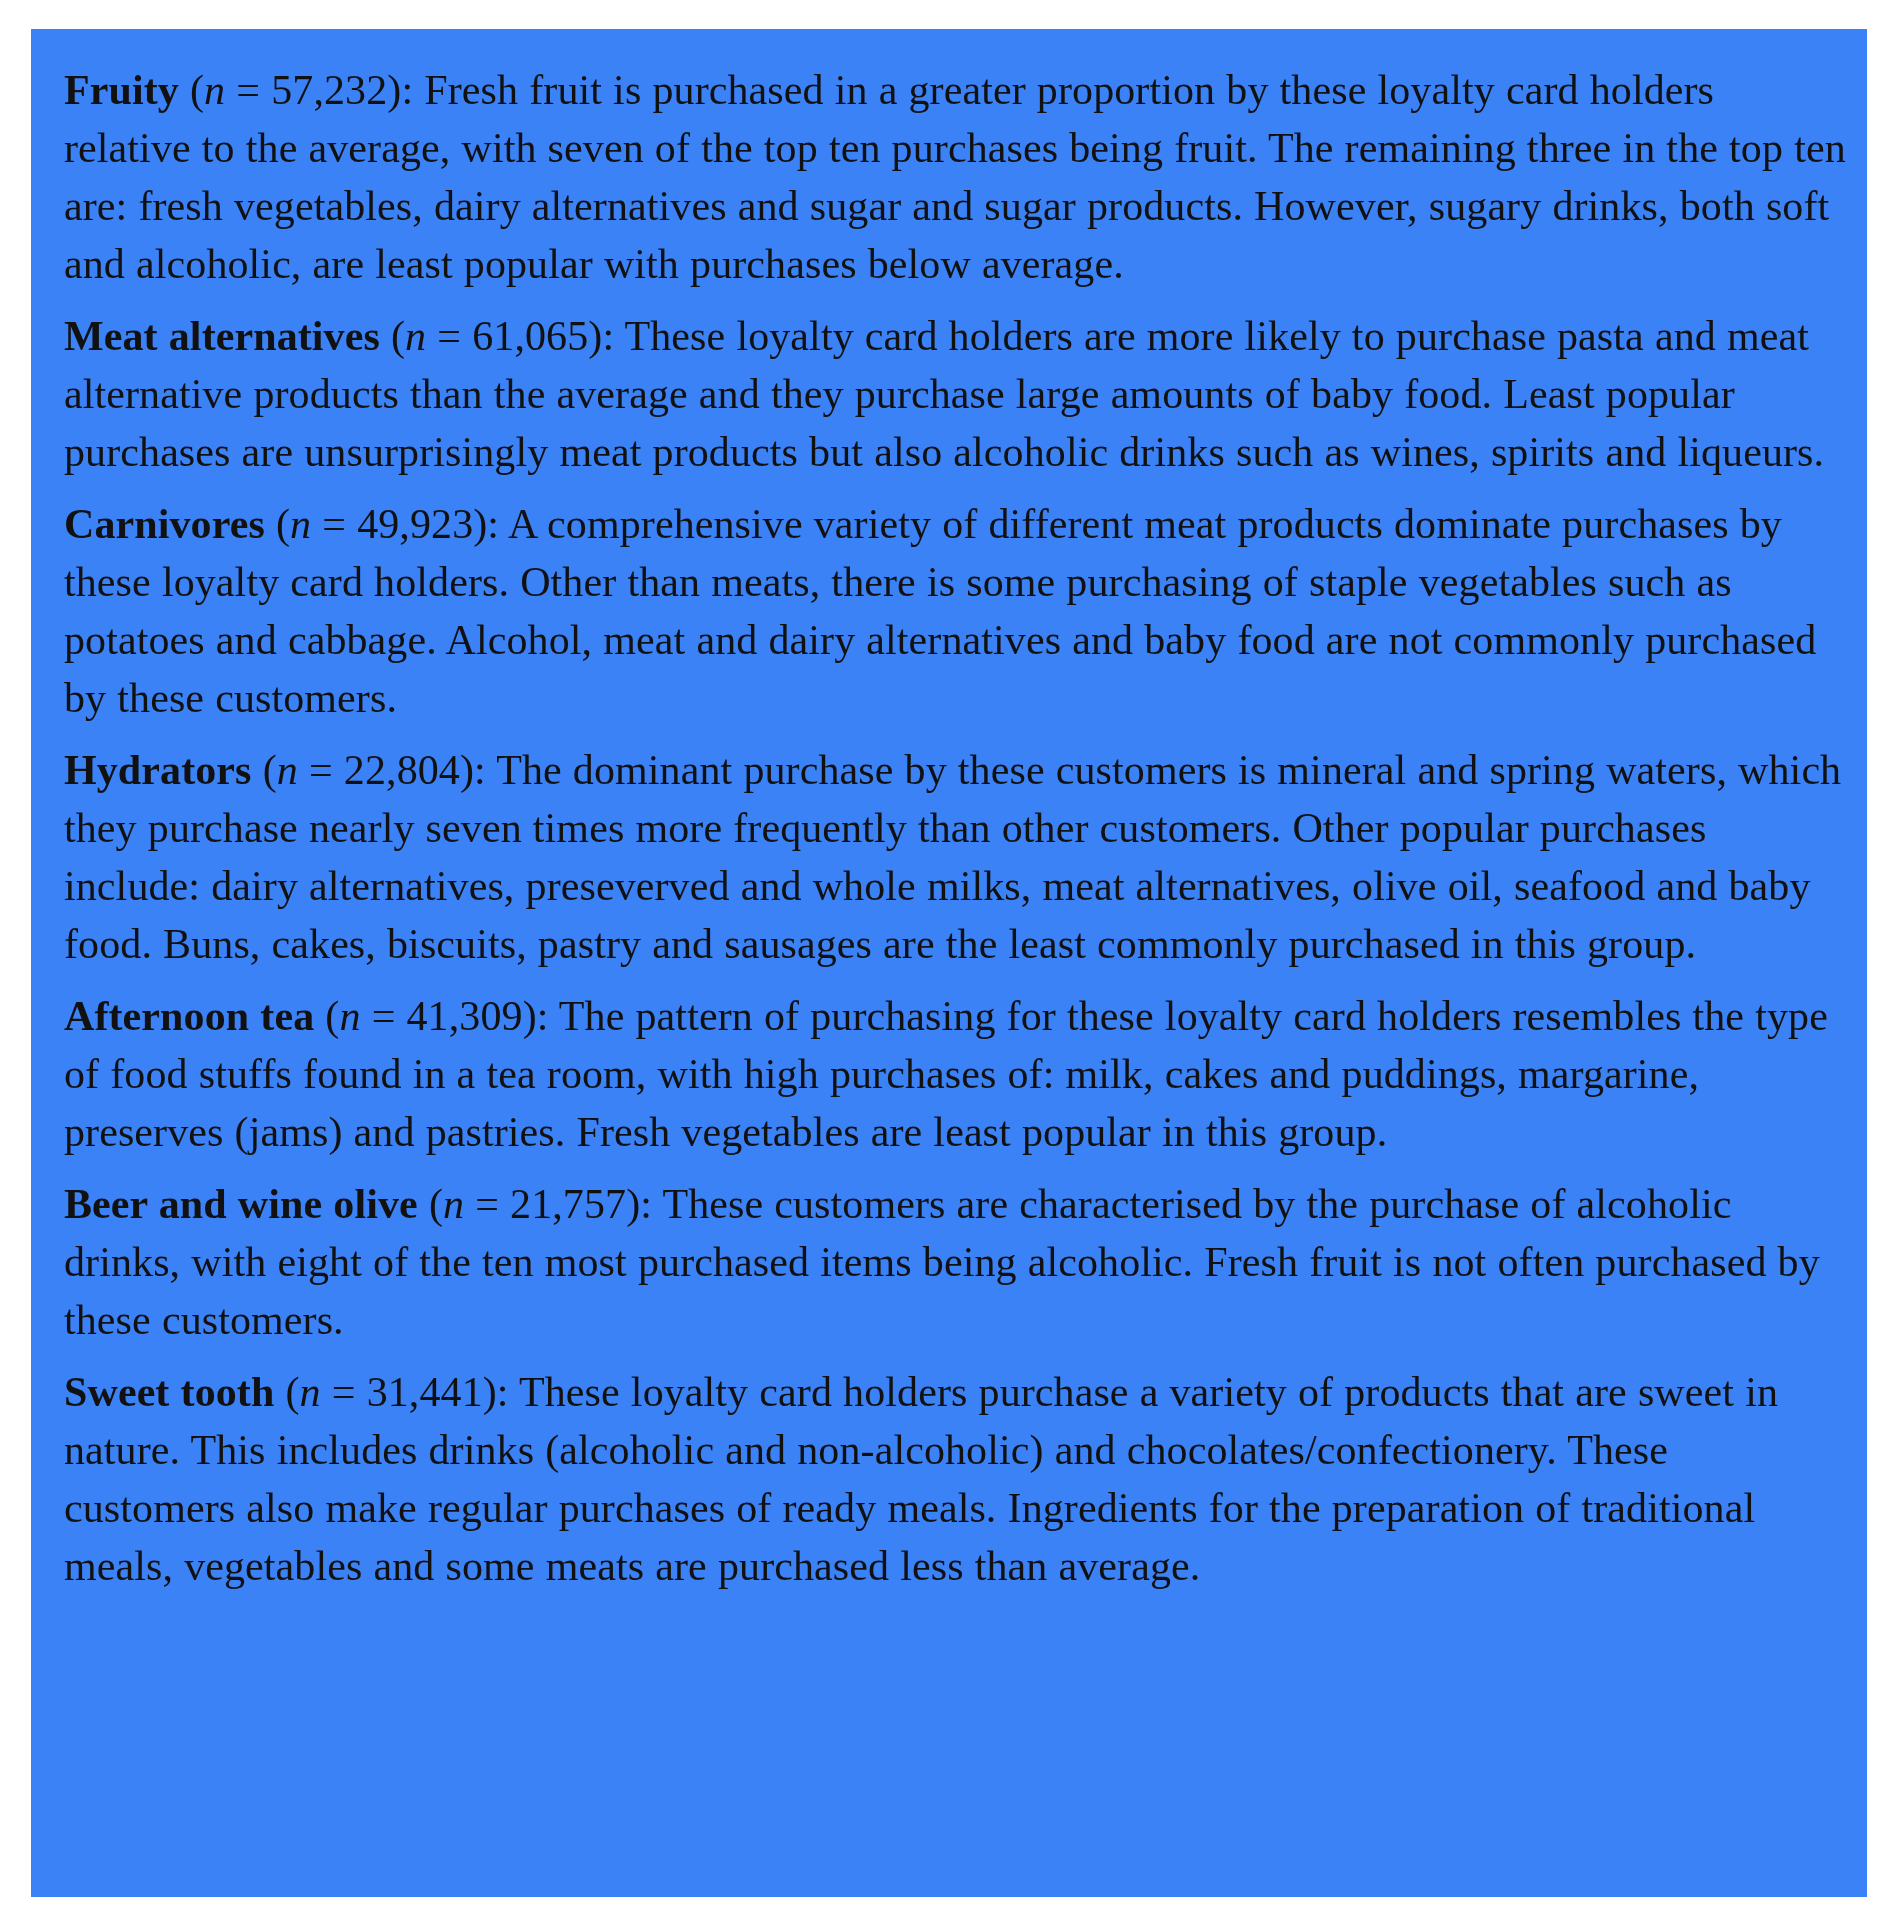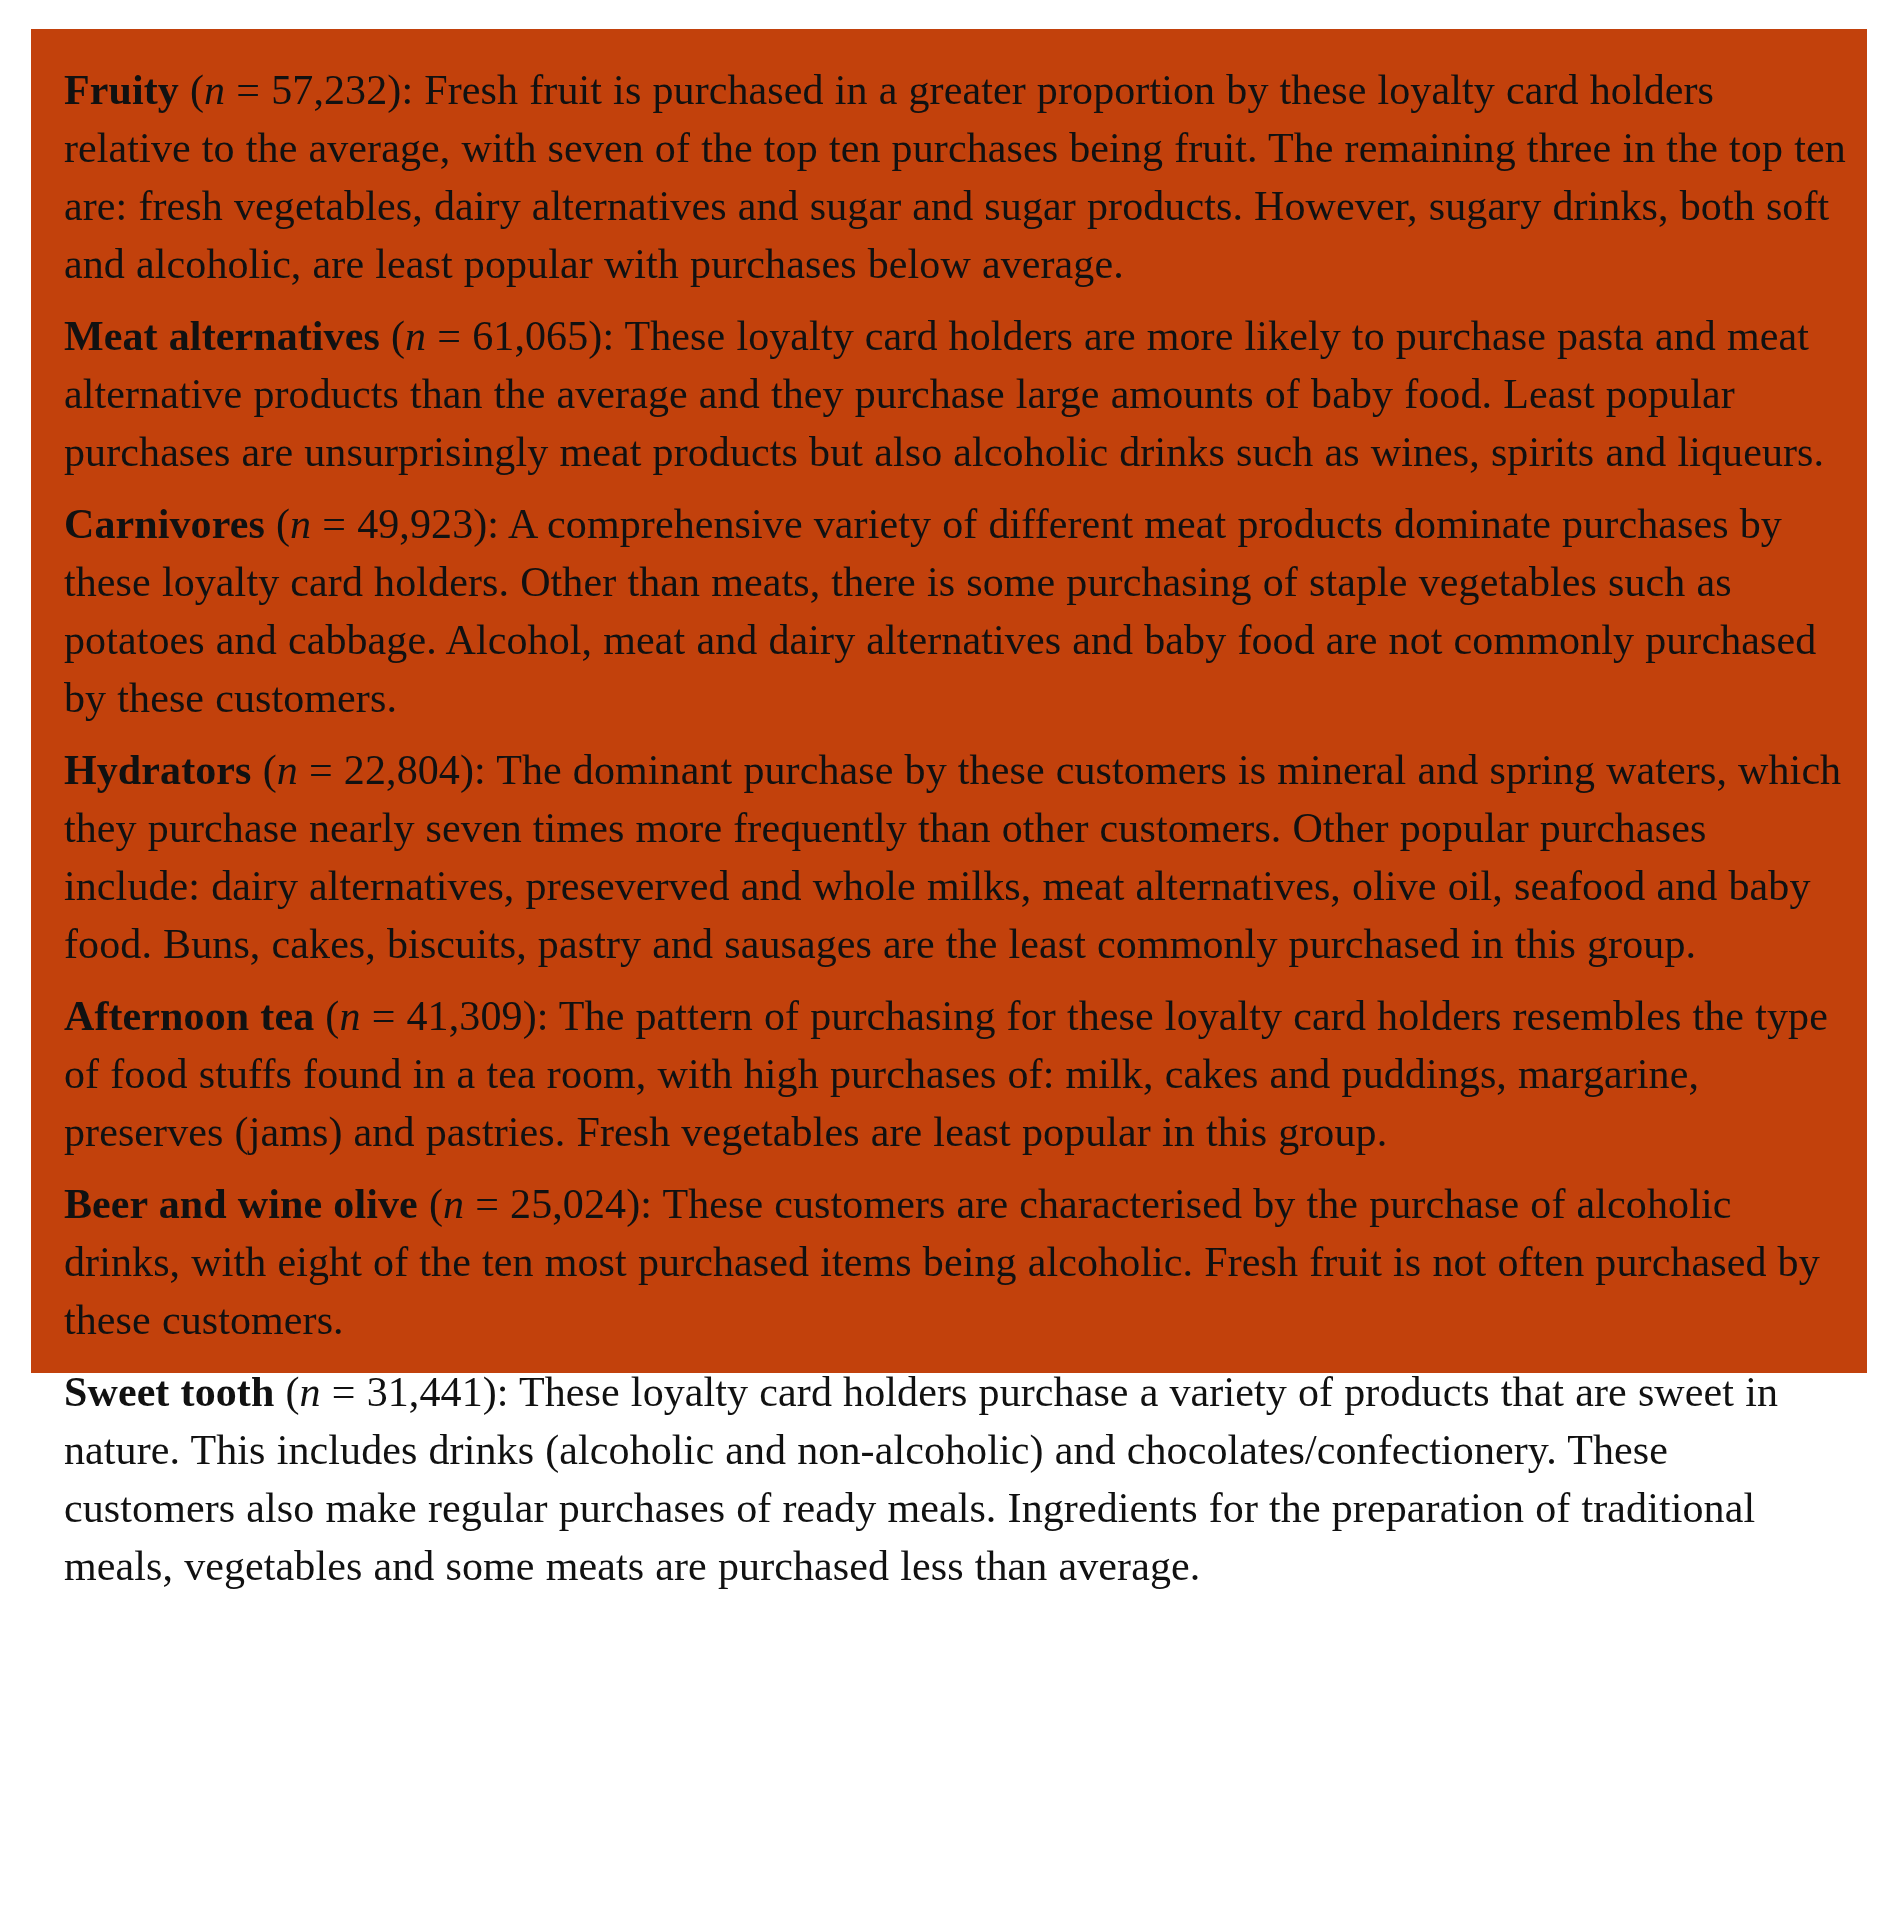--- a/index.html
+++ b/index.html
@@ -11,22 +11,22 @@
       width: 1901px;
       height: 1926px;
       position: relative;
       overflow: hidden;
     }
     .box {
       position: absolute;
       left: 31px;
       top: 29px;
       width: 1836px;
-      height: 1344px;
-      background: #c2410c;
+      height: 1868px;
+      background: #3b82f6;
       box-sizing: border-box;
       padding: 32px 18.3px 0 33px;
     }
     .para {
       margin: 0 0 14px 0;
       font-family: "Liberation Serif", "DejaVu Serif", serif;
       font-size: 42px;
       line-height: 58px;
       color: #111111;
       letter-spacing: 0.1px;
@@ -47,18 +47,18 @@
   <p class="para"><span class="title">Fruity</span><span> (</span><span class="nvar">n</span><span> = 57,232</span><span>): </span><span>Fresh fruit is purchased in a greater proportion by these loyalty card holders relative to the average, with seven of the top ten purchases being fruit. The remaining three in the top ten are: fresh vegetables, dairy alternatives and sugar and sugar products. However, sugary drinks, both soft and alcoholic, are least popular with purchases below average.</span></p>
 
   <p class="para"><span class="title">Meat alternatives</span><span> (</span><span class="nvar">n</span><span> = 61,065</span><span>): </span><span>These loyalty card holders are more likely to purchase pasta and meat alternative products than the average and they purchase large amounts of baby food. Least popular purchases are unsurprisingly meat products but also alcoholic drinks such as wines, spirits and liqueurs.</span></p>
 
   <p class="para"><span class="title">Carnivores</span><span> (</span><span class="nvar">n</span><span> = 49,923</span><span>): </span><span>A comprehensive variety of different meat products dominate purchases by these loyalty card holders. Other than meats, there is some purchasing of staple vegetables such as potatoes and cabbage. Alcohol, meat and dairy alternatives and baby food are not commonly purchased by these customers.</span></p>
 
   <p class="para"><span class="title">Hydrators</span><span> (</span><span class="nvar">n</span><span> = 22,804</span><span>): </span><span>The dominant purchase by these customers is mineral and spring waters, which they purchase nearly seven times more frequently than other customers. Other popular purchases include: dairy alternatives, preseverved and whole milks, meat alternatives, olive oil, seafood and baby food. Buns, cakes, biscuits, pastry and sausages are the least commonly purchased in this group.</span></p>
 
   <p class="para"><span class="title">Afternoon tea</span><span> (</span><span class="nvar">n</span><span> = 41,309</span><span>): </span><span>The pattern of purchasing for these loyalty card holders resembles the type of food stuffs found in a tea room, with high purchases of: milk, cakes and puddings, margarine, preserves (jams) and pastries. Fresh vegetables are least popular in this group.</span></p>
 
-  <p class="para"><span class="title">Beer and wine olive</span><span> (</span><span class="nvar">n</span><span> = 25,024</span><span>): </span><span>These customers are characterised by the purchase of alcoholic drinks, with eight of the ten most purchased items being alcoholic. Fresh fruit is not often purchased by these customers.</span></p>
+  <p class="para"><span class="title">Beer and wine olive</span><span> (</span><span class="nvar">n</span><span> = 21,757</span><span>): </span><span>These customers are characterised by the purchase of alcoholic drinks, with eight of the ten most purchased items being alcoholic. Fresh fruit is not often purchased by these customers.</span></p>
 
   <p class="para"><span class="title">Sweet tooth</span><span> (</span><span class="nvar">n</span><span> = 31,441</span><span>): </span><span>These loyalty card holders purchase a variety of products that are sweet in nature. This includes drinks (alcoholic and non-alcoholic) and chocolates/confectionery. These customers also make regular purchases of ready meals. Ingredients for the preparation of traditional meals, vegetables and some meats are purchased less than average.</span></p>
 
 </div>
 
 
 </body></html>

